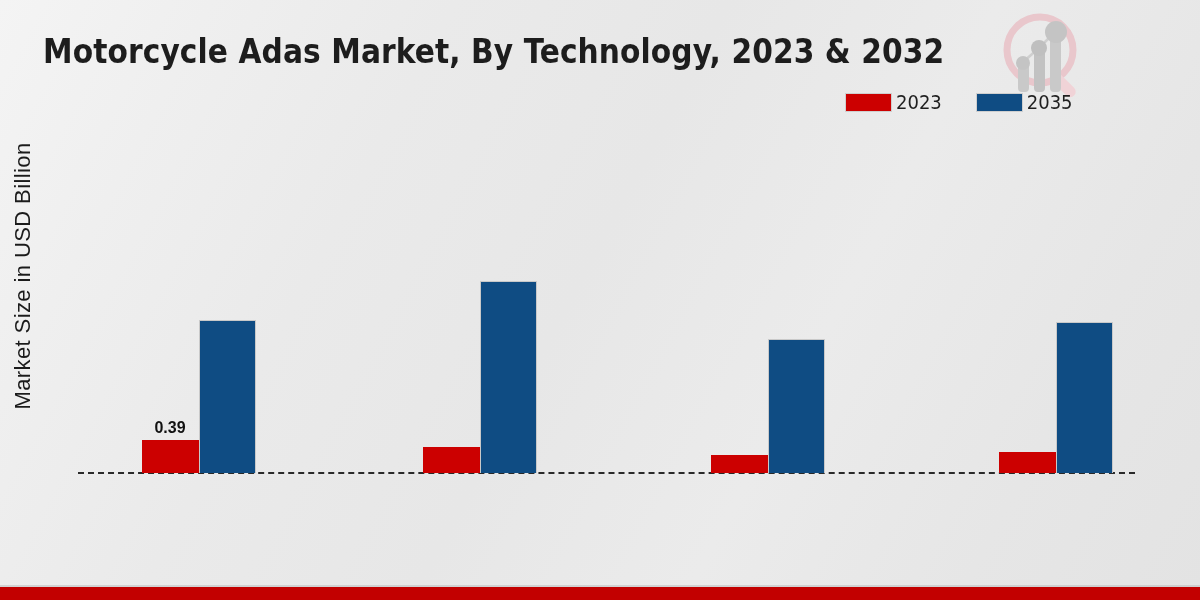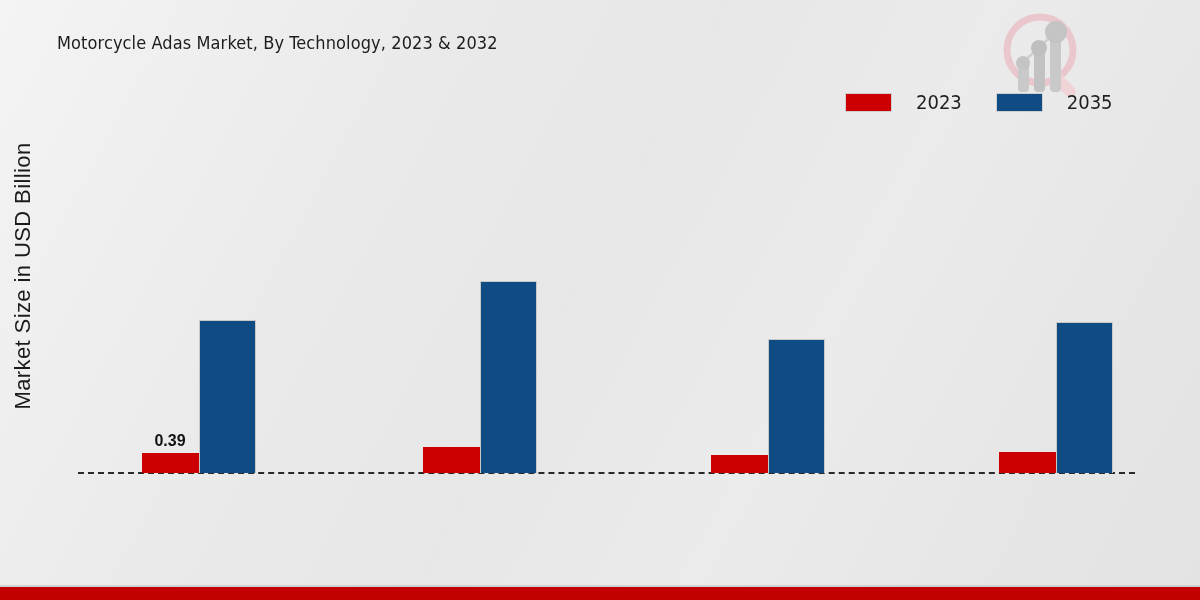--- a/index.html
+++ b/index.html
@@ -38,43 +38,43 @@
     top: 8px;
     width: 104px;
     height: 100px;
     opacity: 1;
     pointer-events: none;
   }
 
   
   #chart-title {
     position: absolute;
-    left: 57px;
+    left: 43px;
     top: 32px;
-    font-size: 18px;
-    font-weight: 400;
+    font-size: 33px;
+    font-weight: 700;
     color: #1d1d1d;
     letter-spacing: 0.1px;
     white-space: nowrap;
     font-family: "DejaVu Sans Condensed", "Liberation Sans", sans-serif;
   }
 
   
   #legend {
     position: absolute;
     left: 845px;
     top: 90px;
     display: flex;
     align-items: center;
     gap: 34px;
   }
   .legend-item {
     display: flex;
     align-items: center;
-    gap: 24px;
+    gap: 4px;
   }
   .legend-swatch {
     width: 47px;
     height: 19px;
     border: 1px solid #cfcfcf;
   }
   .legend-label {
     font-size: 20px;
     color: #1f1f1f;
     font-family: "DejaVu Sans Condensed", "Liberation Sans", sans-serif;
@@ -212,21 +212,21 @@
   <div id="y-axis-title">
     <span>Market Size in USD Billion</span>
   </div>
 
   <div id="plot-area">
 
     <div id="baseline"></div>
 
     <div class="group" style="left:112px;">
       <div class="bars">
-        <div class="bar red" style="height:20px;margin-left:13px;">
+        <div class="bar red" style="height:33px;margin-left:13px;">
           <span class="bar-value">0.39</span>
         </div>
         <div class="bar blue" style="height:153px;"></div>
       </div>
 
     </div>
 
     <div class="group" style="left:400px;">
       <div class="bars">
         <div class="bar red" style="height:26px;"></div>

